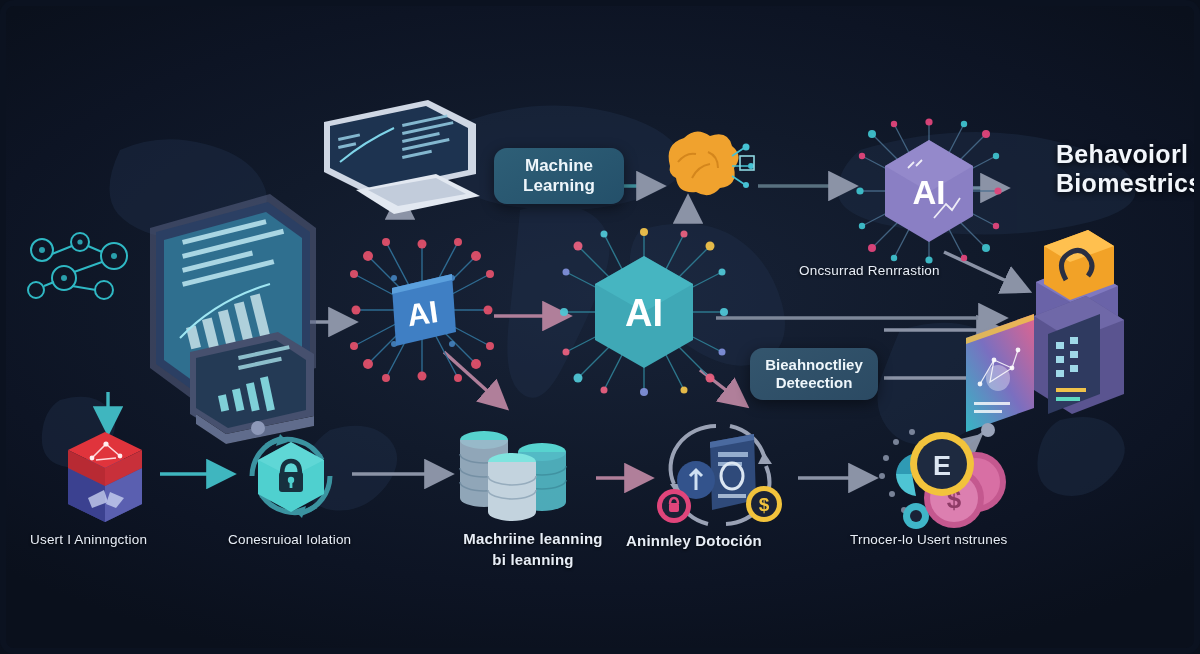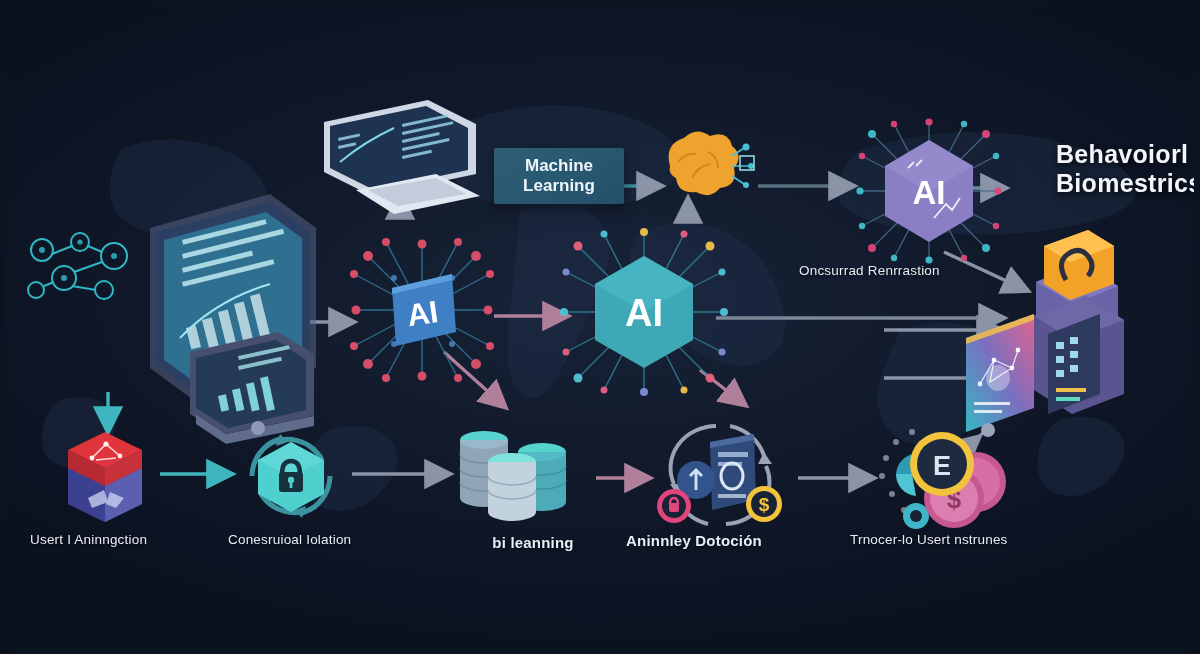--- a/index.html
+++ b/index.html
@@ -13,21 +13,21 @@
   #stage::after{
     content:"";position:absolute;inset:0;pointer-events:none;
     box-shadow:inset 0 0 0 6px #0b1220;border-radius:14px;
   }
   .worldmap{position:absolute;inset:0;opacity:.5;}
   .lbl{position:absolute;color:#e8eef7;font-size:13.5px;letter-spacing:.2px;
        text-shadow:0 1px 3px rgba(0,0,0,.8);white-space:nowrap;}
   .lbl.b{font-weight:bold;font-size:15px;}
   .title{position:absolute;color:#f2f6fb;font-weight:bold;font-size:25px;
          line-height:1.16;letter-spacing:.3px;text-shadow:0 2px 6px rgba(0,0,0,.85);}
-  .badge{position:absolute;border-radius:2px;color:#eef6fb;font-weight:bold;
+  .badge{position:absolute;border-radius:13px;color:#eef6fb;font-weight:bold;
          font-size:17px;line-height:1.18;text-align:center;
          display:flex;align-items:center;justify-content:center;
          box-shadow:0 4px 14px rgba(0,0,0,.45);}
   .badge.ml{background:linear-gradient(150deg,#2e5f77,#24506a);}
   .badge.bd{background:linear-gradient(150deg,#34566e,#2b4a63);font-size:15px;}
   svg{display:block;overflow:visible;}
   .node{position:absolute;}
 </style>
 </head>
 <body>
@@ -301,20 +301,24 @@
     </svg>
   </div>
 
   <div class="title" style="left:1056px;top:140px">
     <div>Behavoiorl</div>
     <div>Biomestrics</div>
   </div>
 
   <div class="lbl" style="left:799px;top:263px">Oncsurrad Renrrastion</div>
 
+  <div class="badge bd" style="left:750px;top:348px;width:128px;height:52px;flex-direction:column">
+    <span>Bieahnoctliey</span>
+    <span>Deteection</span>
+  </div>
 
   <div class="node" style="left:1014px;top:236px">
     <svg width="120" height="120" viewBox="0 0 120 120">
       <path d="M22 46 L66 28 L104 50 L104 96 L60 114 L22 92 Z" fill="#6a63a8"></path>
       <path d="M22 46 L66 28 L104 50 L60 68 Z" fill="#8079c0"></path>
       <path d="M30 10 L74 -6 L100 10 L100 48 L56 64 L30 48 Z" fill="#f2a227"></path>
       <path d="M30 10 L74 -6 L100 10 L56 26 Z" fill="#ffc04f"></path>
       <path d="M52 44 q-10 -18 2 -26 q12 -8 20 2 q8 10 0 20" stroke="#2a2f42" stroke-width="5" fill="none"></path>
     </svg>
   </div>
@@ -496,20 +500,21 @@
       <circle cx="70" cy="44" r="25" fill="#1e2a40"></circle>
       <text x="70" y="55" fill="#dce6f2" font-size="27" font-weight="bold" text-anchor="middle" font-family="Liberation Sans, sans-serif">E</text>
     </svg>
   </div>
 
   <div class="lbl" style="left:30px;top:532px">Usert I Aninngction</div>
 
   <div class="lbl" style="left:228px;top:532px">Conesruioal Iolation</div>
 
   <div style="position:absolute;left:438px;top:530px;width:190px;text-align:center">
+    <div class="lbl b" style="position:static">Machriine leanning</div>
     <div class="lbl b" style="position:static;margin-top:4px">bi leanning</div>
   </div>
 
   <div class="lbl b" style="left:626px;top:532px">Aninnley Dotoción</div>
 
   <div class="lbl" style="left:850px;top:532px">Trnocer-lo Usert nstrunes</div>
 
 </div>
 
 </body></html>

